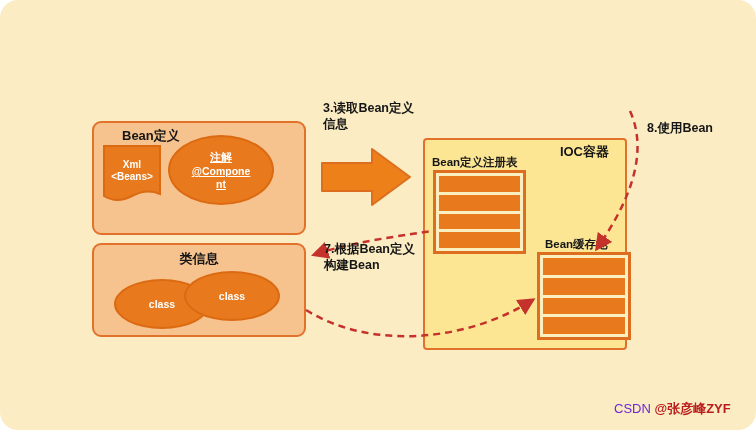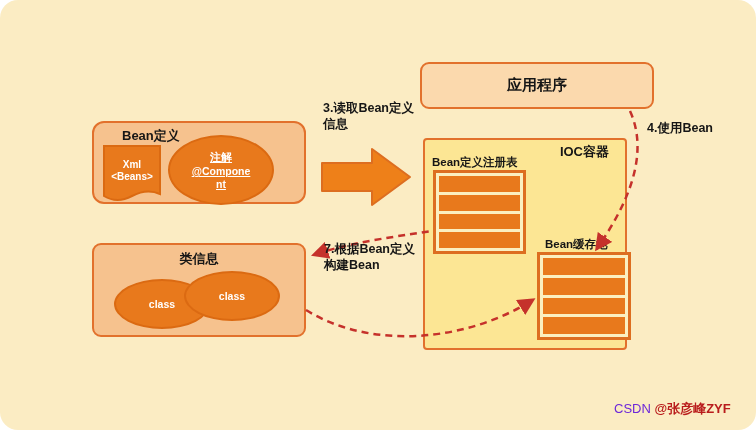--- a/index.html
+++ b/index.html
@@ -46,25 +46,22 @@
     position:absolute; left:614px; top:400px; font-size:13px; z-index:9;
   }
   #watermark .wm-brand { color:#6d28d9; }
   #watermark .wm-user { color:#b91c1c;font-weight:bold; }
 </style>
 </head>
 <body>
 
 <div id="stage">
 
-  <div class="box" style="left:420px; top:62px; width:234px; height:47px; background:#FBD9AD; display:flex; align-items:center; justify-content:center;">
-    <span style="font-weight:bold; font-size:15px; color:#161616;">应用程序</span>
-  </div>
 
-  <div class="box peach" style="left:92px; top:121px; width:214px; height:83px;border-radius:12px;">
+  <div class="box peach" style="left:92px; top:121px; width:214px; height:114px;">
     <span class="box-title" style="left:28px; top:4px;">Bean定义</span>
 
     <div class="doc-shape" style="left:8px; top:21px; width:60px; height:64px;">
       <svg width="60" height="64" viewBox="0 0 60 64">
         <path d="M2 2 L58 2 L58 50 Q45 44 30 52 Q15 60 2 52 Z" fill="#E8791C" stroke="#DB6A12" stroke-width="2"></path>
       </svg>
       <div class="doc-text">Xml
 &lt;Beans&gt;</div>
     </div>
 
@@ -117,19 +114,19 @@
 
     <path d="M 306 310 C 370 350, 465 342, 531 301" fill="none" stroke="#C5312B" stroke-width="2.5" stroke-dasharray="7 5" marker-end="url(#arrowhead)"></path>
 
     <path d="M 630 111 C 650 155, 627 205, 598 247" fill="none" stroke="#C5312B" stroke-width="2.5" stroke-dasharray="7 5" marker-end="url(#arrowhead)"></path>
   </svg>
 
   <div class="step-label" style="left:323px; top:100px; width:110px;">3.读取Bean定义
 信息</div>
   <div class="step-label" style="left:324px; top:241px; width:110px;">7.根据Bean定义
 构建Bean</div>
-  <div class="step-label" style="left:647px; top:120px; width:90px;">4.使用Bean</div>
+  <div class="step-label" style="left:647px; top:120px; width:90px;">8.使用Bean</div>
 
   <div id="watermark">
     <span class="wm-brand">CSDN </span><span class="wm-user">@张彦峰ZYF</span>
   </div>
 
 </div>
 
 </body></html>

